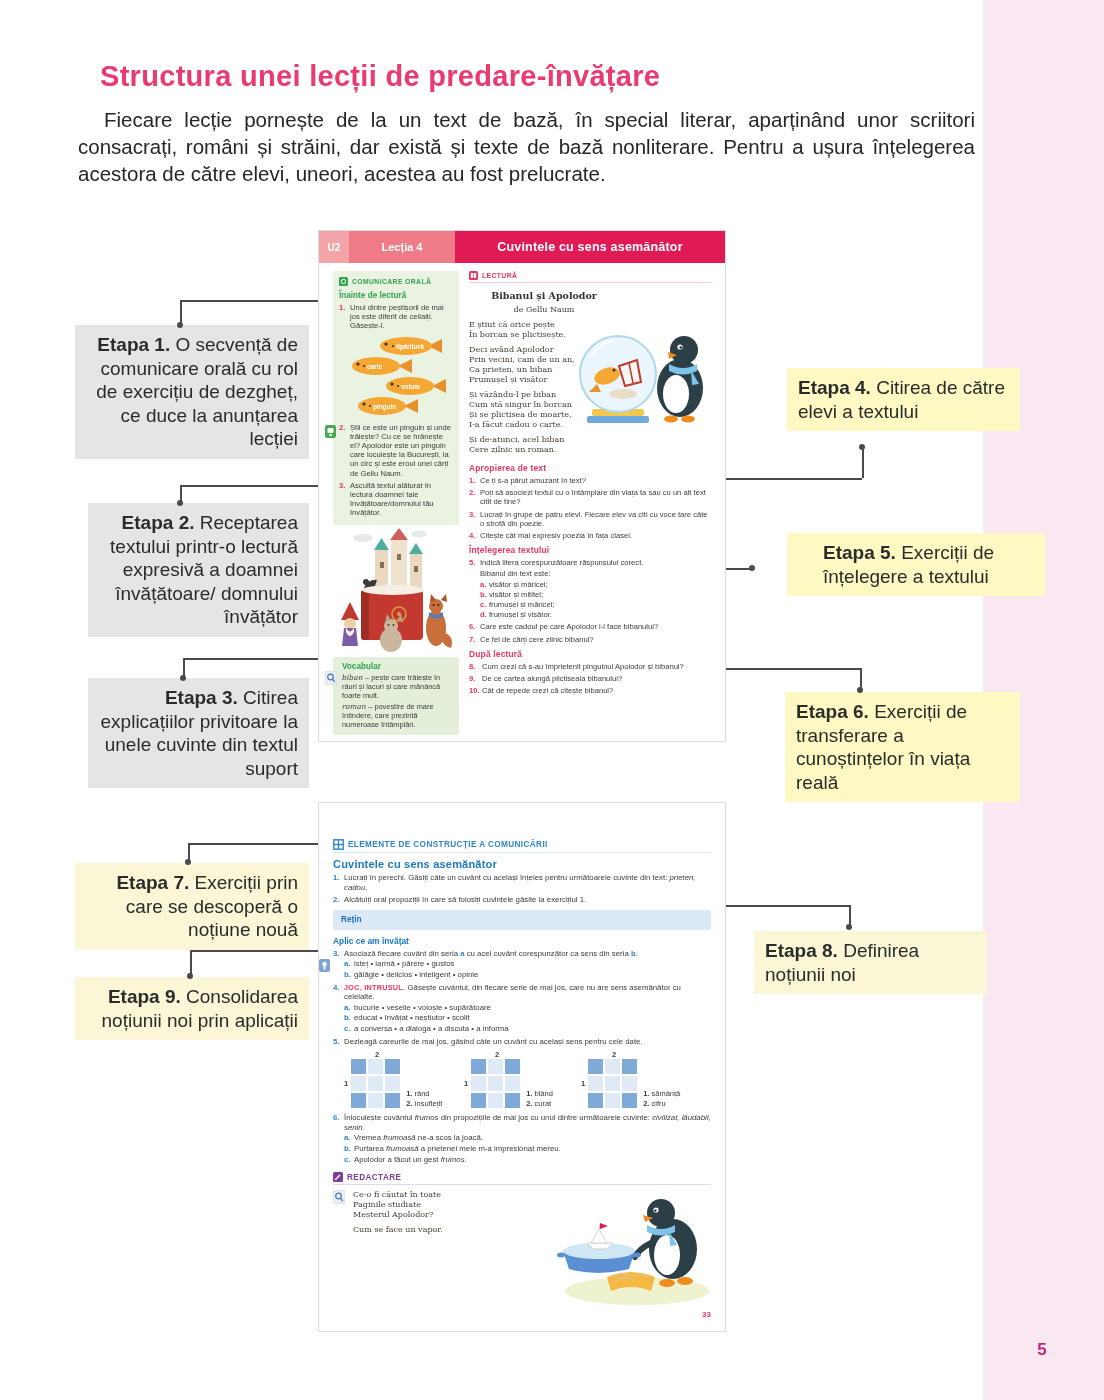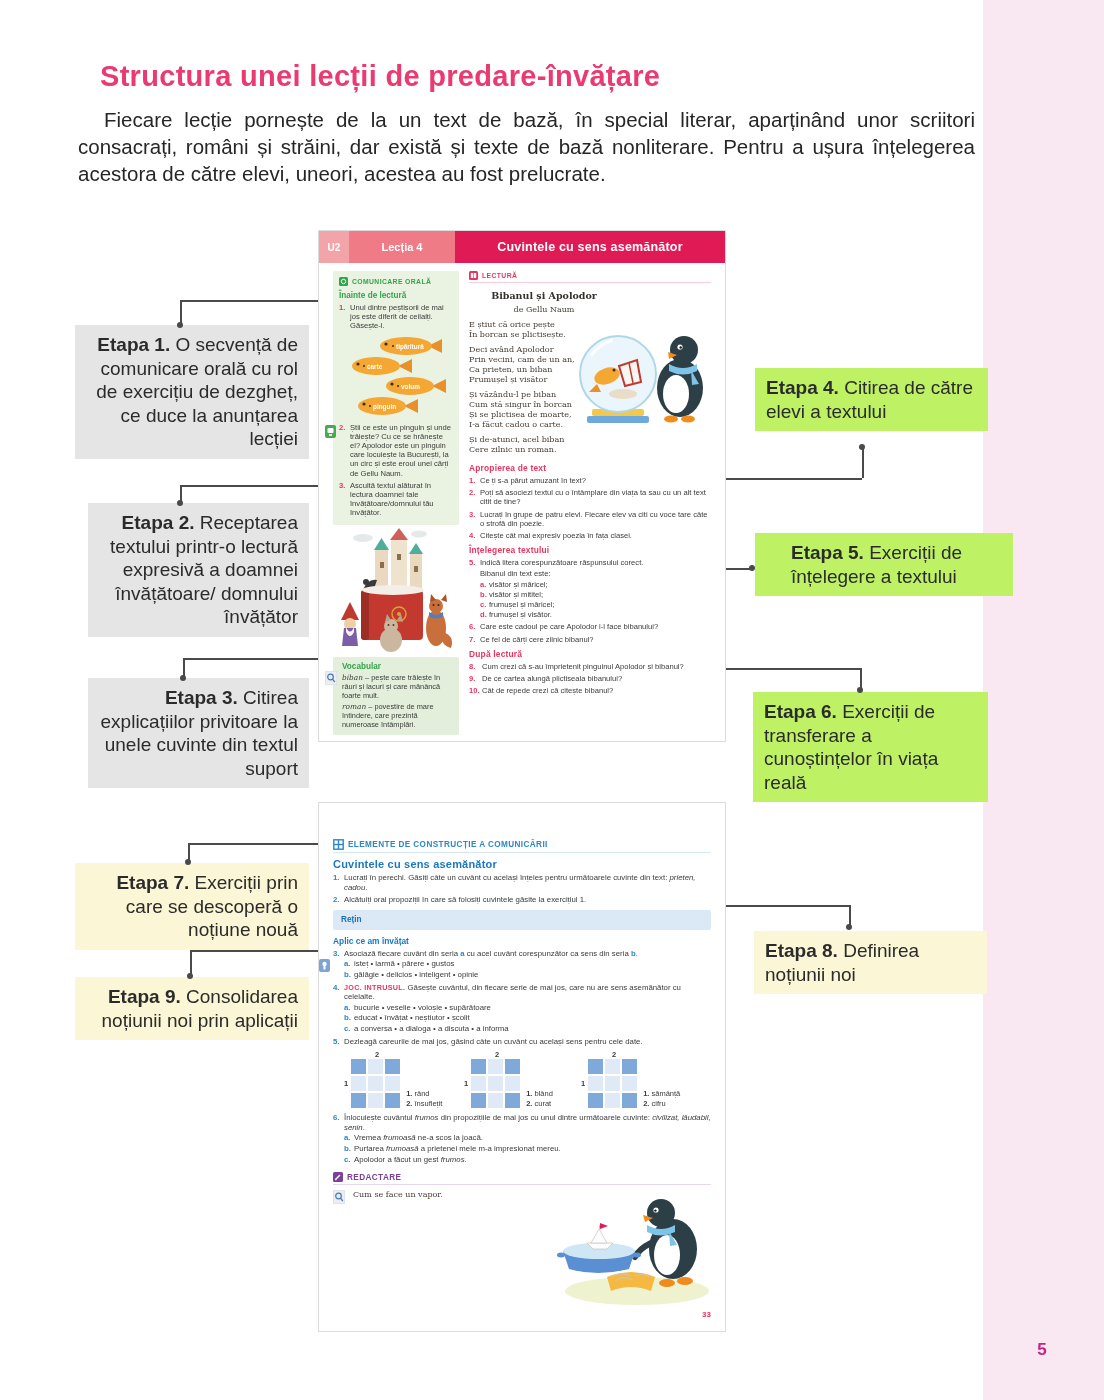--- a/index.html
+++ b/index.html
@@ -14,21 +14,21 @@
     color:#262626;text-align:justify;text-indent:26px;}
 
   
   .strip{left:983px;top:0;width:121px;height:1400px;background:#f9e8f1;}
   .folio-big{left:1022px;top:1340px;width:40px;text-align:center;font-size:17px;
     font-weight:bold;color:#c32680;}
 
   
   .etapa{padding:8px 11px;font-size:19px;line-height:23.5px;color:#2b2b2b;}
   .etapa b{font-weight:bold;}
-  .eg{background:#e5e5e5;} .ep{background:#bef264;} .ey{background:#fbf6d5;}
+  .eg{background:#e5e5e5;} .ep{background:#fef9c3;margin-left:32px;} .ey{background:#fbf6d5;}
   .tr{text-align:right;} .tl{text-align:left;}
 
   
   .al-h{position:absolute;height:0;border-top:2px solid #4a4a4a;}
   .al-v{position:absolute;width:0;border-left:2px solid #4a4a4a;}
   .ah-r{position:absolute;width:0;height:0;border-top:4.5px solid transparent;
     border-bottom:4.5px solid transparent;border-left:9px solid #4a4a4a;}
   .ah-l{position:absolute;width:0;height:0;border-top:4.5px solid transparent;
     border-bottom:4.5px solid transparent;border-right:9px solid #4a4a4a;}
   .adot{position:absolute;width:6px;height:6px;border-radius:50%;background:#4a4a4a;}
@@ -575,20 +575,23 @@
           <polygon points="2,8.3 3.6,7.9 2.4,6.7" fill="#fff"></polygon>
         </svg>
       <span>REDACTARE</span>
     </div>
     <div class="relicon poem2">
       <svg class="amii" style="left:-20px;top:0;" width="12" height="14">
           <rect width="12" height="14" rx="2" fill="#ececf2" stroke="#cfcfd8" stroke-width="0.6"></rect>
           <circle cx="5.5" cy="6" r="2.8" fill="none" stroke="#3a7bbf" stroke-width="1.2"></circle>
           <line x1="7.5" y1="8.2" x2="9.8" y2="11" stroke="#3a7bbf" stroke-width="1.2"></line>
         </svg>
+      <div class="stanza">Ce-o fi căutat în toate
+Paginile studiate
+Meșterul Apolodor?</div>
       <div class="stanza">Cum se face un vapor.</div>
     </div>
   </div>
 
   <svg class="abs" style="right:10px;top:388px;" width="160" height="118">
     <ellipse cx="82" cy="100" rx="72" ry="14" fill="#eef2cf"></ellipse>
     <ellipse cx="118" cy="58" rx="24" ry="30" fill="#2c3e46"></ellipse>
     <circle cx="106" cy="22" r="14" fill="#2c3e46"></circle>
     <ellipse cx="112" cy="64" rx="13" ry="20" fill="#ffffff"></ellipse>
     <circle cx="101" cy="19" r="2.6" fill="#fff"></circle>

